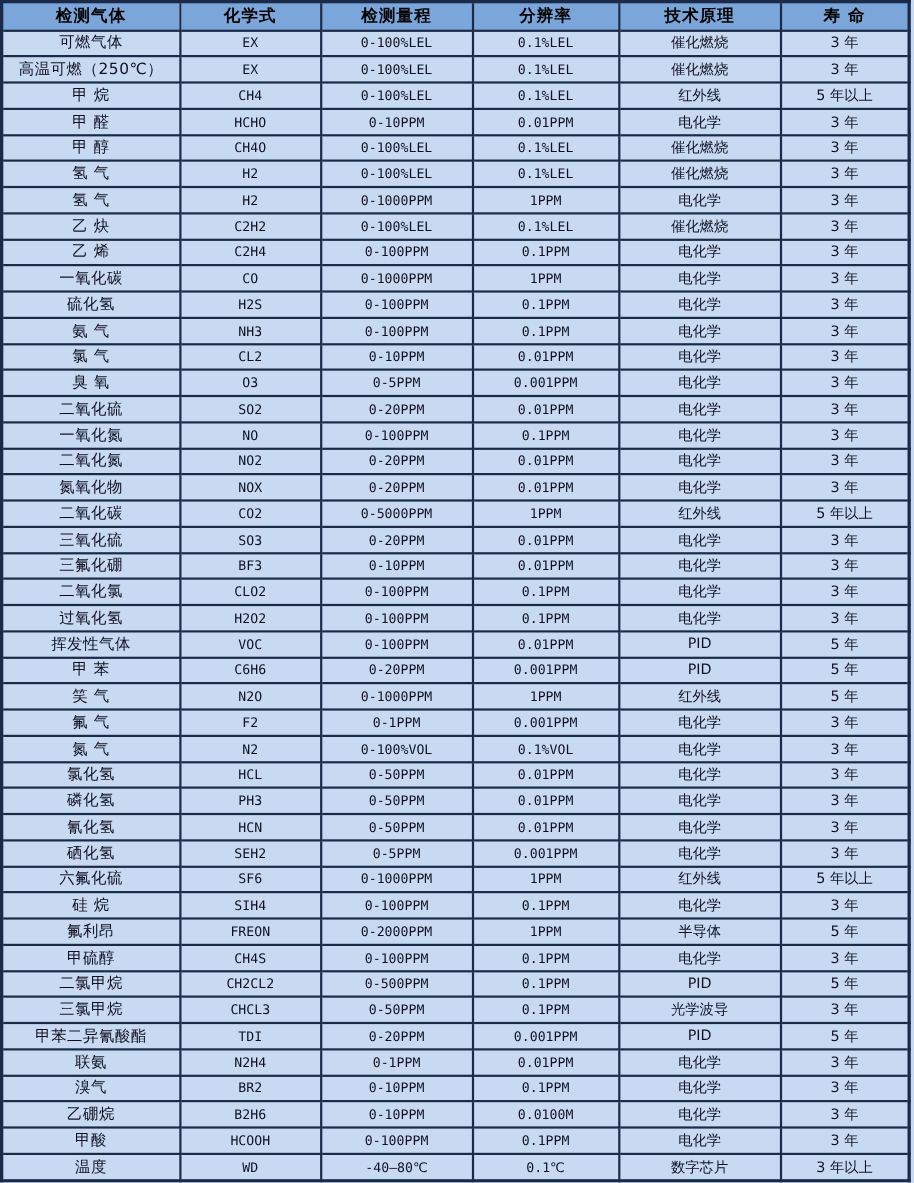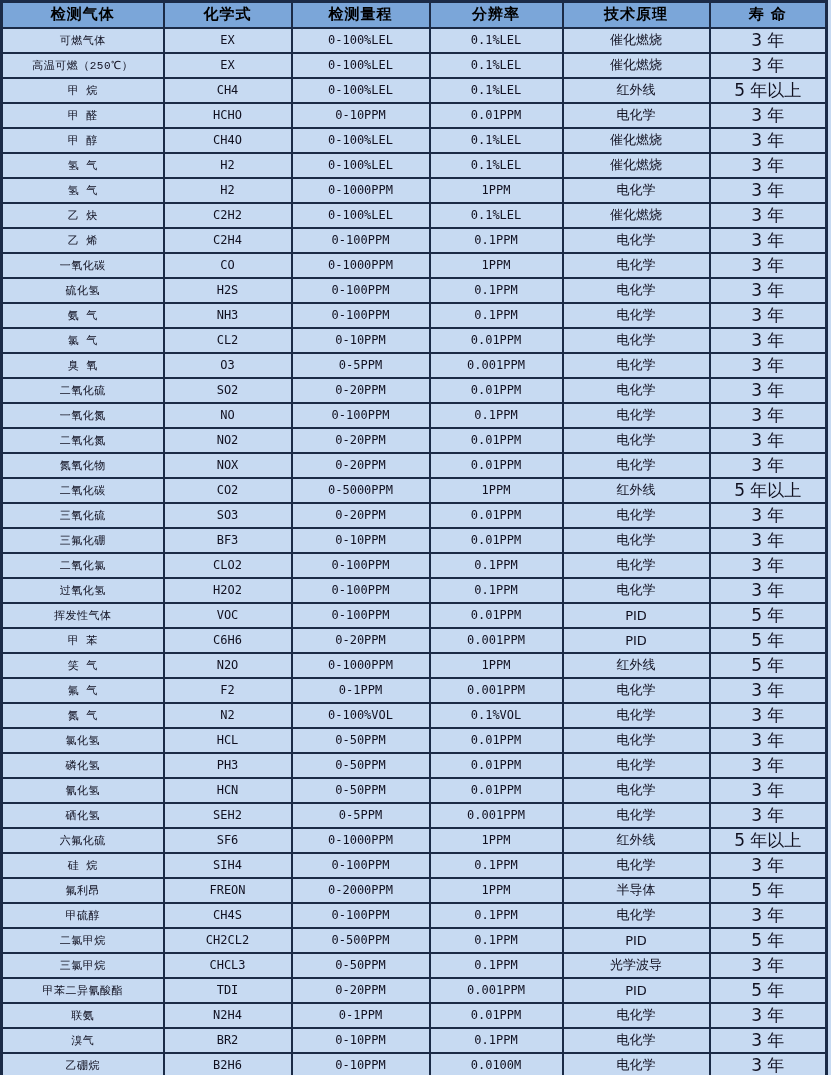--- a/index.html
+++ b/index.html
@@ -45,22 +45,22 @@
     color:#000;
   }
   td{
     background:var(--row-bg);
     font-size:13px;
   }
   td.c1,td.c2,td.c3{
     font-family:"DejaVu Sans Mono","DejaVu Sans",monospace;
     font-size:12px;
   }
-  td.c5{font-size:17px;}
-  td.c0{font-size:11px;letter-spacing:0.5px;font-family:Liberation Mono, monospace;}
+  td.c5{font-size:13px;}
+  td.c0{font-size:14px;letter-spacing:0.5px;}
 </style>
 </head>
 <body>
 
 <table class="spec">
   <colgroup>
     <col class="g0">
       <col class="g1">
       <col class="g2">
       <col class="g3">

